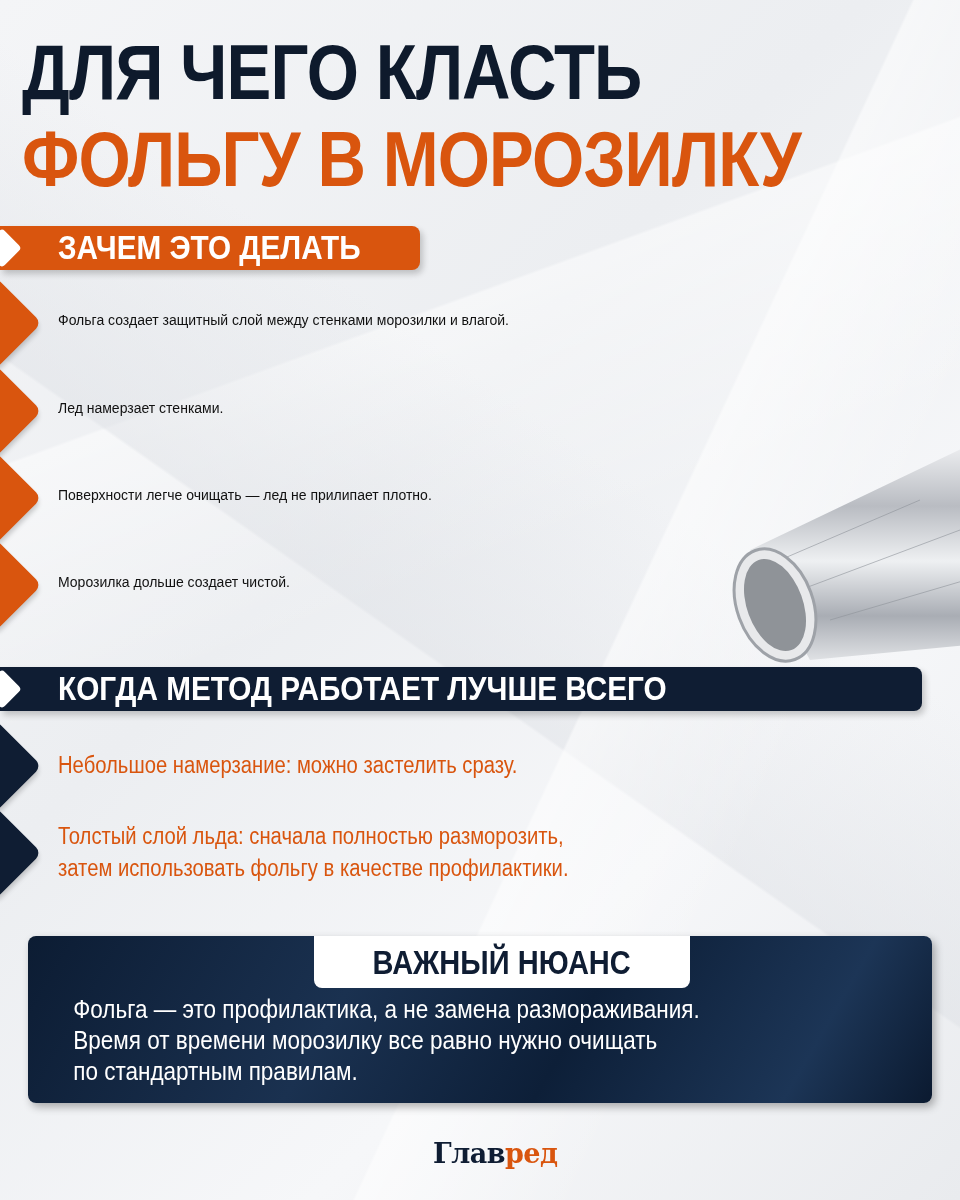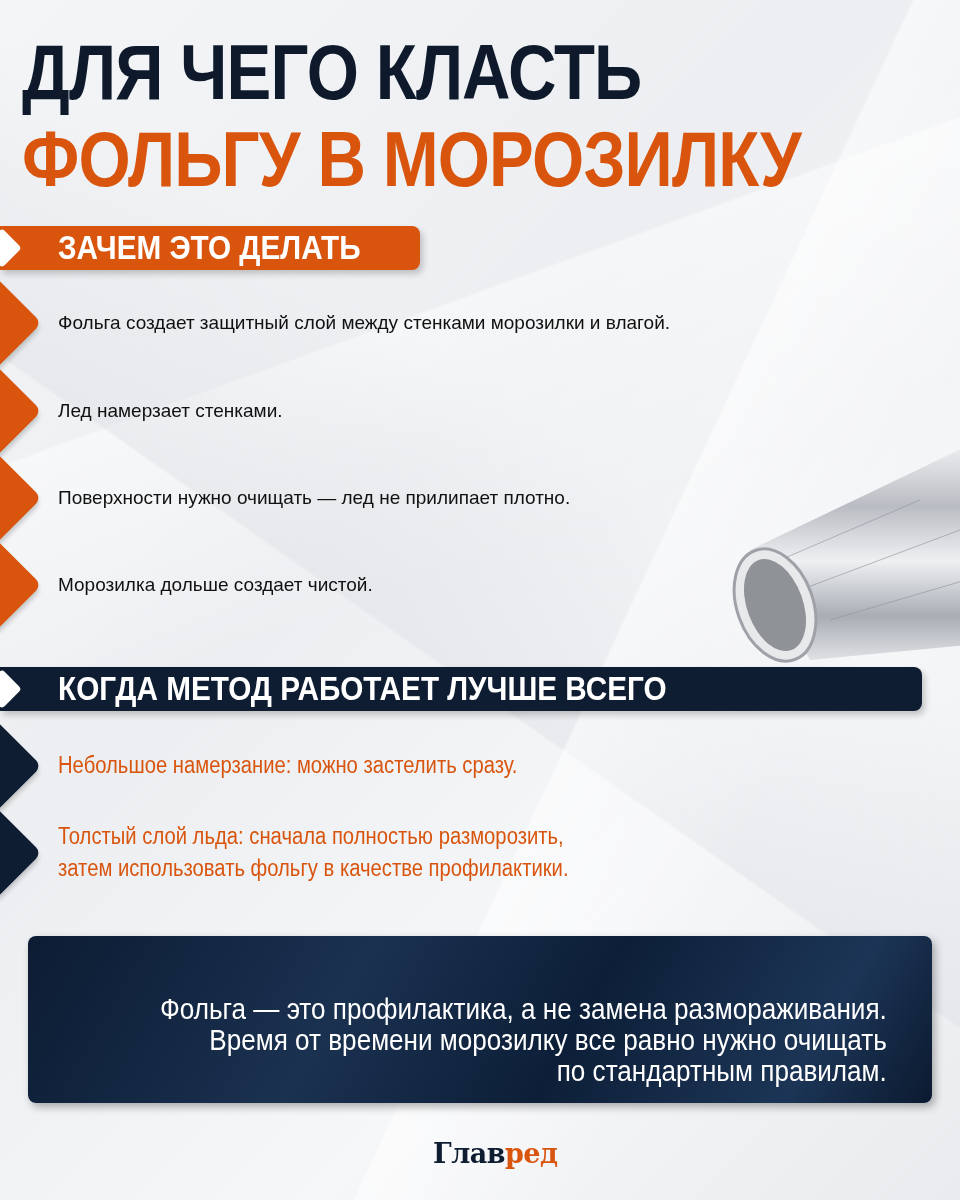--- a/index.html
+++ b/index.html
@@ -20,30 +20,30 @@
   .sec .arrow{position:absolute;left:-12px;top:8px;width:28px;height:28px;background:#fff;transform:rotate(45deg);border-radius:4px;}
   .sec span{position:absolute;left:58px;top:0;line-height:44px;color:#fff;font-weight:bold;font-size:33px;white-space:nowrap;
     transform:scaleX(0.9);transform-origin:left;}
   .s1{top:226px;width:420px;background:#d9550e;}
   .s2{top:667px;width:922px;background:#0f1d33;}
   .item{position:absolute;left:0;}
   .marker{position:absolute;left:-38px;width:66px;height:66px;transform:rotate(45deg);border-radius:8px;
     box-shadow:3px 3px 5px rgba(0,0,0,.2);}
   .mo{background:#d9550e;}
   .mn{background:#0f1d33;}
-  .itext{position:absolute;left:58px;font-size:19px;color:#111;white-space:nowrap;}
+  .itext{position:absolute;left:58px;font-size:14px;color:#111;white-space:nowrap;}
   .otext{position:absolute;left:58px;font-size:23px;color:#d9550e;line-height:32px;white-space:nowrap;
     transform:scaleX(0.88);transform-origin:left;}
   .foil{position:absolute;left:720px;top:420px;width:300px;height:260px;}
   .card{position:absolute;left:28px;top:936px;width:904px;height:167px;border-radius:8px;
     background:linear-gradient(120deg,#0c1c33 0%,#1a3150 35%,#0d1f38 60%,#1c3556 85%,#0b1a30 100%);
     box-shadow:3px 4px 8px rgba(0,0,0,.3);overflow:hidden;}
   .card-tag{position:absolute;left:286px;top:0;width:376px;height:52px;background:#fff;border-radius:0 0 8px 8px;text-align:center;}
   .card-tag span{display:inline-block;line-height:54px;font-size:33px;font-weight:bold;color:#0f1d33;transform:scaleX(0.88);}
-  .card-body{position:absolute;left:0;right:0;top:58px;text-align:right;color:#fff;font-size:29px;line-height:31px;}
+  .card-body{position:absolute;left:0;right:0;top:58px;text-align:left;color:#fff;font-size:25px;line-height:31px;}
   .card-body div{transform:scaleX(0.9);}
   .logo{position:absolute;left:420px;top:1138px;font-family:"DejaVu Serif",serif;font-weight:bold;font-size:27px;letter-spacing:-0.5px;}
   .logo .a{color:#0f1d33;margin-left:13px;} .logo .b{color:#d9550e;margin-top:16px;}
 </style>
 </head>
 <body>
 
 <div class="bgtri"></div>
 
 <div class="title t1">ДЛЯ ЧЕГО КЛАСТЬ</div>
@@ -73,21 +73,21 @@
 <div class="item" style="top:290px">
   <div class="marker mo" style="top:0"></div>
   <div class="itext" style="top:22px">Фольга создает защитный слой между стенками морозилки и влагой.</div>
 </div>
 <div class="item" style="top:378px">
   <div class="marker mo" style="top:0"></div>
   <div class="itext" style="top:22px">Лед намерзает стенками.</div>
 </div>
 <div class="item" style="top:465px">
   <div class="marker mo" style="top:0"></div>
-  <div class="itext" style="top:22px">Поверхности нужно очищать — лед не прилипает плотно.</div>
+  <div class="itext" style="top:22px">Поверхности легче очищать — лед не прилипает плотно.</div>
 </div>
 <div class="item" style="top:552px">
   <div class="marker mo" style="top:0"></div>
   <div class="itext" style="top:22px">Морозилка дольше создает чистой.</div>
 </div>
 
 <div class="sec s2">
   <div class="arrow"></div>
   <span>КОГДА МЕТОД РАБОТАЕТ ЛУЧШЕ ВСЕГО</span>
 </div>
@@ -96,20 +96,23 @@
   <div class="marker mn" style="top:0"></div>
   <div class="otext" style="top:16px">Небольшое намерзание: можно застелить сразу.</div>
 </div>
 <div class="item" style="top:820px">
   <div class="marker mn" style="top:0"></div>
   <div class="otext" style="top:0">Толстый слой льда: сначала полностью разморозить,</div>
   <div class="otext" style="top:32px">затем использовать фольгу в качестве профилактики.</div>
 </div>
 
 <div class="card">
+  <div class="card-tag">
+    <span>ВАЖНЫЙ НЮАНС</span>
+  </div>
   <div class="card-body">
     <div>Фольга — это профилактика, а не замена размораживания.</div>
     <div>Время от времени морозилку все равно нужно очищать</div>
     <div>по стандартным правилам.</div>
   </div>
 </div>
 
 <div class="logo">
   <span class="a">Глав</span><span class="b">ред</span>
 </div>

